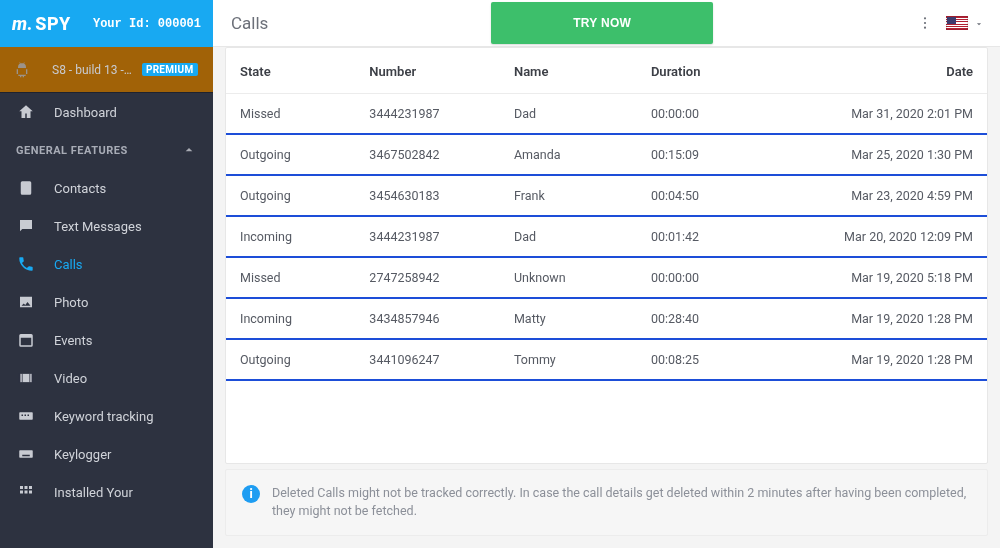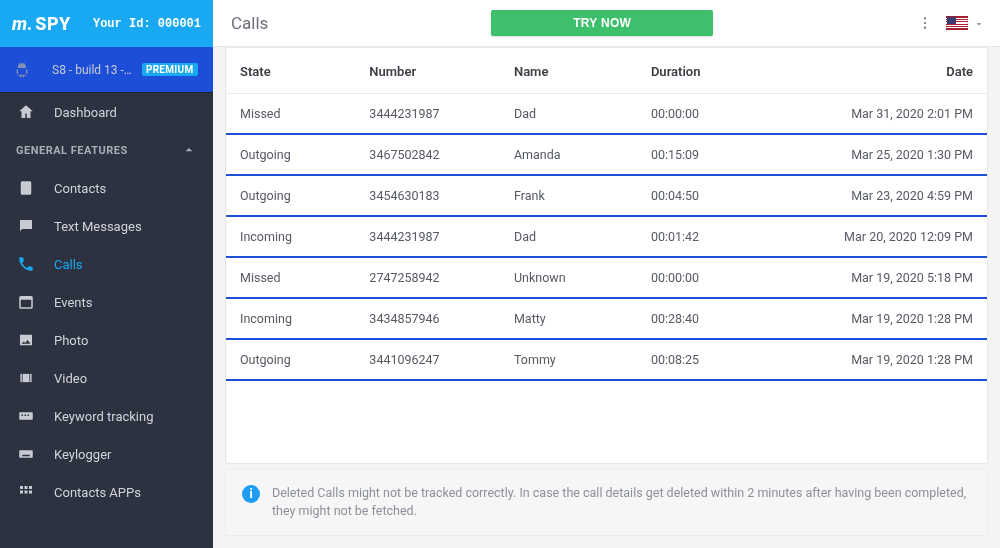--- a/index.html
+++ b/index.html
@@ -4,38 +4,38 @@
 <style>
   * { box-sizing: border-box; margin: 0; padding: 0; }
   html, body { width: 1000px; height: 548px; font-family: -apple-system, BlinkMacSystemFont, "Segoe UI", Roboto, Arial, sans-serif; overflow: hidden; background: #fff; }
   .app { display: flex; width: 1000px; height: 548px; }
   
   .sidebar { width: 213px; background: #2d3240; color: #d0d3d9; display: flex; flex-direction: column; position: relative; }
   .sb-top { background: #18a9f2; height: 47px; display: flex; align-items: center; justify-content: space-between; padding: 0 12px; color: #fff; }
   .logo { font-weight: 800; font-size: 18px; letter-spacing: .5px; display: flex; align-items: center; gap: 2px; }
   .logo .m { font-style: italic; }
   .your-id { font-size: 12px; font-weight: 600; font-family: Liberation Mono, monospace; }
-  .device { background: #1d4ed8; height: 46px; display: flex; align-items: center; padding: 0 14px; font-size: 12px; color: #c8cbd2; border-bottom: 1px solid #1f232e; }
+  .device { background: #a16207; height: 46px; display: flex; align-items: center; padding: 0 14px; font-size: 12px; color: #c8cbd2; border-bottom: 1px solid #1f232e; }
   .device .android-icon { width: 16px; height: 16px; margin-right: 22px; opacity: .8; }
   .device .badge { background: #18a9f2; color: #fff; font-size: 10px; font-weight: 700; padding: 1px 4px; border-radius: 2px; margin-left: 10px; letter-spacing: .3px; }
   .nav { flex: 1; overflow: hidden; }
   .nav-item, .nav-header { display: flex; align-items: center; height: 38px; padding: 0 16px; font-size: 13px; cursor: pointer; }
   .nav-item .ic { width: 20px; height: 20px; margin-right: 18px; display: inline-flex; align-items: center; justify-content: center; }
   .nav-item.active { color: #18a9f2; }
   .nav-header { font-size: 11px; font-weight: 700; color: #a8acb6; letter-spacing: .5px; justify-content: space-between; }
   .nav-header .chev { opacity: .8; }
   .sb-scroll { position: absolute; right: -6px; top: 0; width: 6px; height: 100%; background: #e9e9e9; }
   .sb-scroll .thumb { position: absolute; top: 0; left: 0; width: 6px; height: 120px; background: #b6b6b6; border-radius: 3px; }
 
   
   .main { flex: 1; display: flex; flex-direction: column; background: #f4f4f4; position: relative; }
   .topbar { height: 47px; background: #fff; border-bottom: 1px solid #e7e7e7; display: flex; align-items: center; padding: 0 18px; gap: 16px; }
   .page-title { font-size: 17px; color: #6c7079; flex: 0 0 auto; margin-right: 20px; }
   .topbar-spacer-left { flex: 1; }
-  .try-btn { width: 222px; height: 26px; background: #3dbf6b; color: #fff; border: none; border-radius: 2px; font-size: 12px; font-weight: 700; letter-spacing: .3px; cursor: pointer; box-shadow: 0 1px 2px rgba(0,0,0,.15); }
+  .try-btn { width: 222px; height: 42px; background: #3dbf6b; color: #fff; border: none; border-radius: 2px; font-size: 12px; font-weight: 700; letter-spacing: .3px; cursor: pointer; box-shadow: 0 1px 2px rgba(0,0,0,.15); }
   .topbar-spacer-right { flex: 1; }
   .topbar-right { display: flex; align-items: center; gap: 12px; }
   .kebab { width: 18px; height: 18px; display: inline-flex; align-items: center; justify-content: center; color: #6a6e77; cursor: pointer; }
   .flag { width: 22px; height: 14px; display: inline-block; position: relative; background: linear-gradient(#b22234 0 7.7%, #fff 7.7% 15.4%, #b22234 15.4% 23.1%, #fff 23.1% 30.8%, #b22234 30.8% 38.5%, #fff 38.5% 46.2%, #b22234 46.2% 53.9%, #fff 53.9% 61.6%, #b22234 61.6% 69.3%, #fff 69.3% 77%, #b22234 77% 84.7%, #fff 84.7% 92.4%, #b22234 92.4% 100%); border: 1px solid rgba(0,0,0,.1); }
   .flag::before { content:""; position:absolute; left:0; top:0; width:9px; height:7px; background:#3c3b6e; }
   .flag-caret { width: 8px; height: 8px; color: #6a6e77; }
 
   .content { flex: 1; padding: 0 12px 12px 12px; display: flex; flex-direction: column; gap: 5px; overflow: hidden; }
   .card { background: #fff; border: 1px solid #e7e7e7; border-radius: 2px; }
   .table-card { flex: 1; display: flex; flex-direction: column; }
@@ -115,32 +115,32 @@
         <span class="ic">
             <svg viewBox="0 0 24 24" width="18" height="18" fill="#18a9f2">
               <path d="M6.6 10.8a15 15 0 0 0 6.6 6.6l2.2-2.2a1 1 0 0 1 1-.25 11 11 0 0 0 3.5.56 1 1 0 0 1 1 1V20a1 1 0 0 1-1 1A17 17 0 0 1 3 4a1 1 0 0 1 1-1h3.5a1 1 0 0 1 1 1 11 11 0 0 0 .56 3.5 1 1 0 0 1-.25 1L6.6 10.8z"></path>
             </svg>
           </span>
         <span>Calls</span>
       </div>
       <div class="nav-item">
         <span class="ic">
             <svg viewBox="0 0 24 24" width="18" height="18" fill="#c8cbd2">
+              <path d="M4 5h16v14H4V5zm2 12h12l-4-5-3 4-2-2-3 3z"></path>
+            </svg>
+          </span>
+        <span>Photo</span>
+      </div>
+      <div class="nav-item">
+        <span class="ic">
+            <svg viewBox="0 0 24 24" width="18" height="18" fill="#c8cbd2">
               <path d="M5 4h14a2 2 0 0 1 2 2v13a2 2 0 0 1-2 2H5a2 2 0 0 1-2-2V6a2 2 0 0 1 2-2zm0 5v10h14V9H5z"></path>
             </svg>
           </span>
         <span>Events</span>
-      </div>
-      <div class="nav-item">
-        <span class="ic">
-            <svg viewBox="0 0 24 24" width="18" height="18" fill="#c8cbd2">
-              <path d="M4 5h16v14H4V5zm2 12h12l-4-5-3 4-2-2-3 3z"></path>
-            </svg>
-          </span>
-        <span>Photo</span>
       </div>
       <div class="nav-item">
         <span class="ic">
             <svg viewBox="0 0 24 24" width="18" height="18" fill="#c8cbd2">
               <path d="M4 6h16v12H4zM3 6v12M21 6v12M7 6v12M17 6v12" stroke="#2d3240" stroke-width="1"></path>
             </svg>
           </span>
         <span>Video</span>
       </div>
       <div class="nav-item">
@@ -167,21 +167,21 @@
         <span class="ic">
             <svg viewBox="0 0 24 24" width="18" height="18" fill="#c8cbd2">
               <rect x="4" y="4" width="4" height="4"></rect>
               <rect x="10" y="4" width="4" height="4"></rect>
               <rect x="16" y="4" width="4" height="4"></rect>
               <rect x="4" y="10" width="4" height="4"></rect>
               <rect x="10" y="10" width="4" height="4"></rect>
               <rect x="16" y="10" width="4" height="4"></rect>
             </svg>
           </span>
-        <span>Contacts APPs</span>
+        <span>Installed Your</span>
       </div>
     </nav>
     <div class="sb-scroll">
         <div class="thumb"></div>
       </div>
   </aside>
 
   <main class="main">
     <div class="topbar">
       <span class="page-title">Calls</span>

